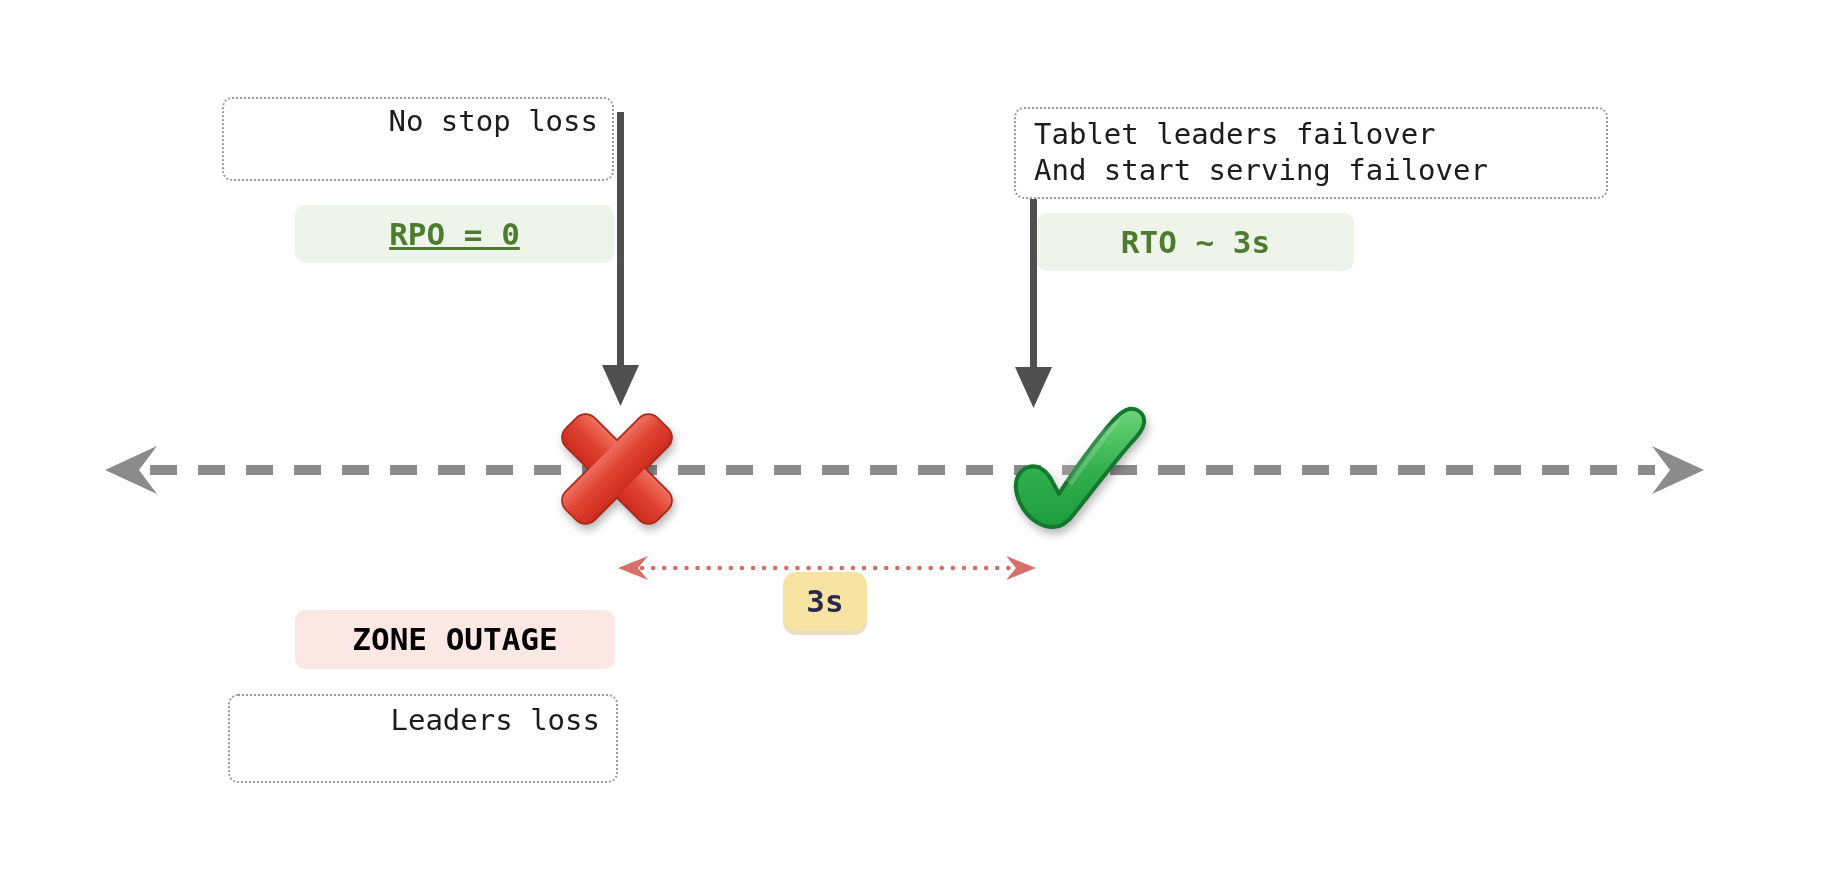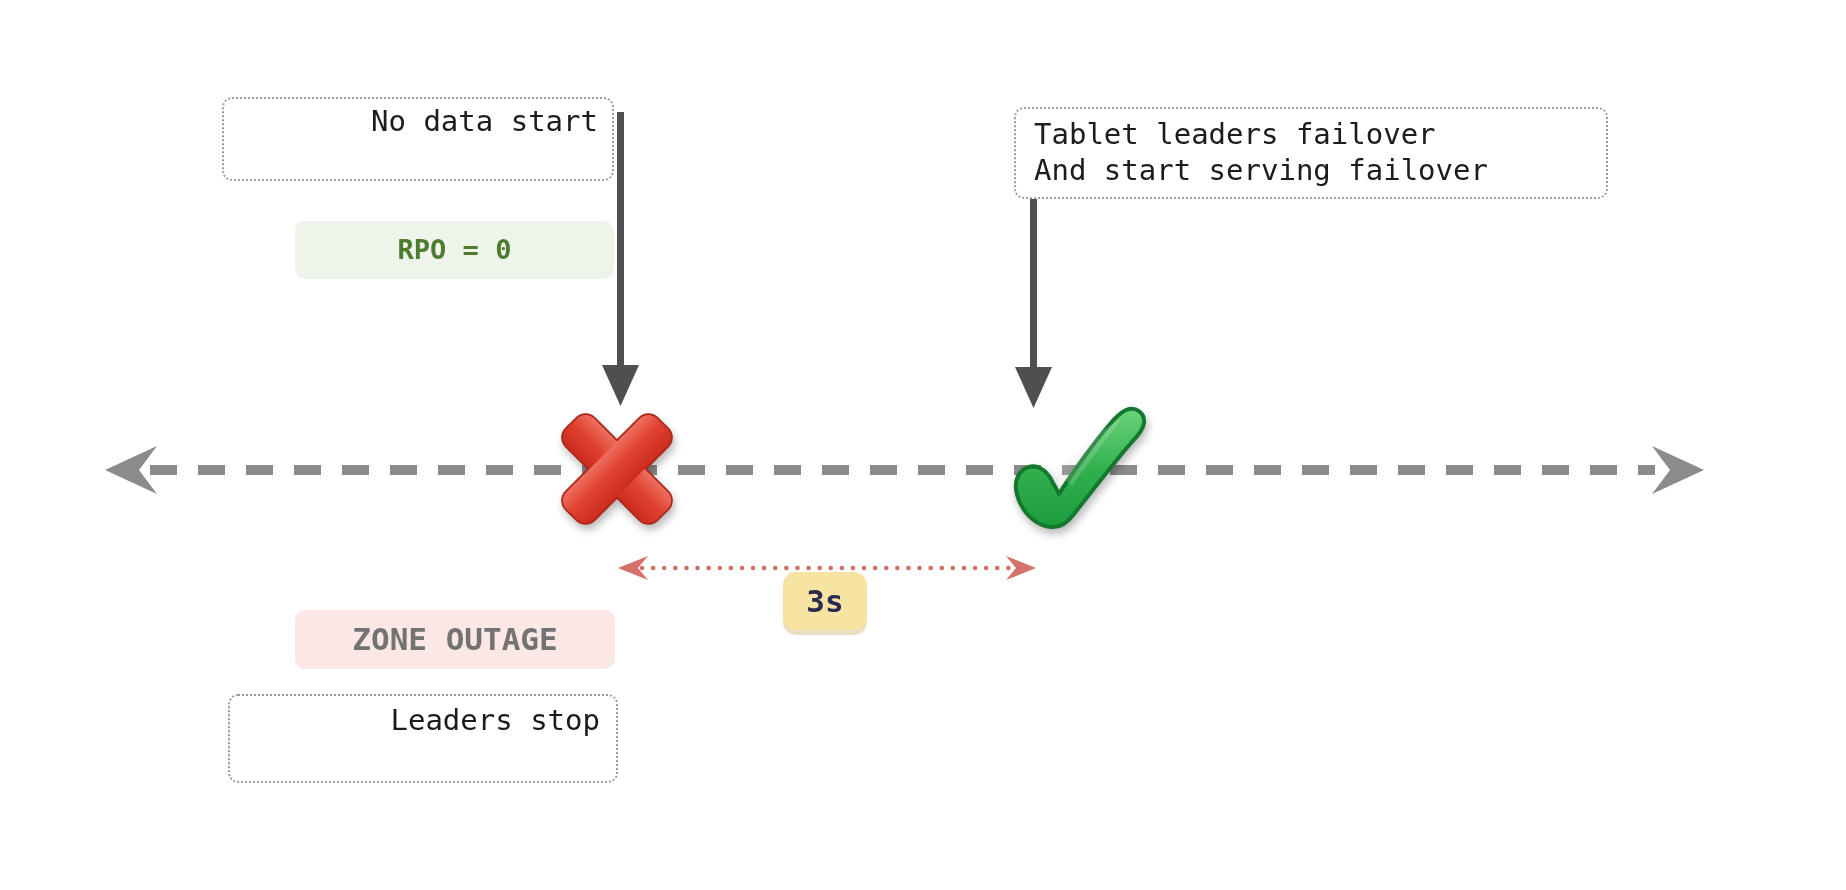--- a/index.html
+++ b/index.html
@@ -49,23 +49,23 @@
   
   .badge {
     position: absolute;
     box-sizing: border-box;
     border-radius: 10px;
     font-weight: bold;
     text-align: center;
     white-space: nowrap;
   }
   .badge-green { background: #eef4ea; color: #4d7c2e; }
-  .badge-red   { background: #fbe8e5; color: #737373; }
+  .badge-red   { background: #fbe8e5; color: #000000; }
 
-  #badge-rpo  { left: 295px; top: 221px; width: 319px; height: 58px; font-size: 27px; line-height: 58px; }
+  #badge-rpo  { left: 295px; top: 205px; width: 319px; height: 58px; font-size: 31px; line-height: 58px; text-decoration: underline; }
   #badge-rto  { left: 1037px; top: 213px; width: 317px; height: 58px; font-size: 31px; line-height: 58px; }
   #badge-zone { left: 295px; top: 610px; width: 320px; height: 59px; font-size: 31px; line-height: 59px; }
 
   
   #timeline-dash {
     left: 150px; top: 465px; width: 1505px; height: 10px;
     background: repeating-linear-gradient(90deg,
       #8b8b8b 0px, #8b8b8b 27px,
       rgba(0,0,0,0) 27px, rgba(0,0,0,0) 48px);
   }
@@ -161,31 +161,34 @@
   <svg class="abs" style="left:612px; top:546px;" width="430" height="44" viewBox="0 0 430 44">
     <line x1="30" y1="22" x2="400" y2="22" stroke="#cf6f66" stroke-width="4.5" stroke-linecap="round" stroke-dasharray="0.1 11"></line>
     <polygon points="6,22 36,10 26,22 36,34" fill="#d4716a"></polygon>
     <polygon points="424,22 394,10 404,22 394,34" fill="#d4716a"></polygon>
   </svg>
   <div id="duration-badge" class="abs">
     <span>3s</span>
   </div>
 
   <div id="note-rpo" class="note-box">
-    <span class="note-line">No data start</span>
+    <span class="note-line">No stop loss</span>
   </div>
   <div id="badge-rpo" class="badge badge-green">
     <span>RPO = 0</span>
   </div>
 
   <div id="note-rto" class="note-box">
     <span class="note-line">Tablet leaders failover</span>
     <span class="note-line">And start serving failover</span>
   </div>
+  <div id="badge-rto" class="badge badge-green">
+    <span>RTO ~ 3s</span>
+  </div>
 
   <div id="badge-zone" class="badge badge-red">
     <span>ZONE OUTAGE</span>
   </div>
   <div id="note-outage" class="note-box">
-    <span class="note-line">Leaders stop</span>
+    <span class="note-line">Leaders loss</span>
   </div>
 
 </div>
 
 </body></html>

